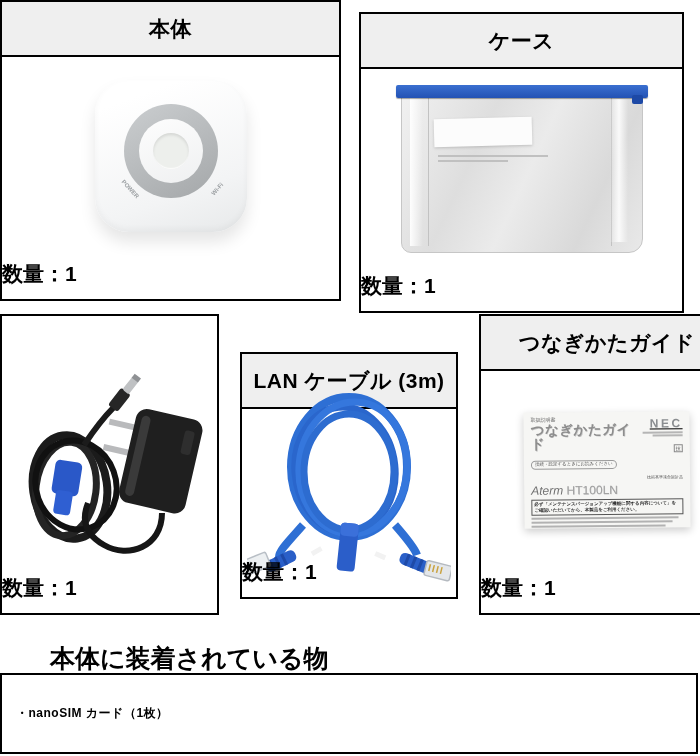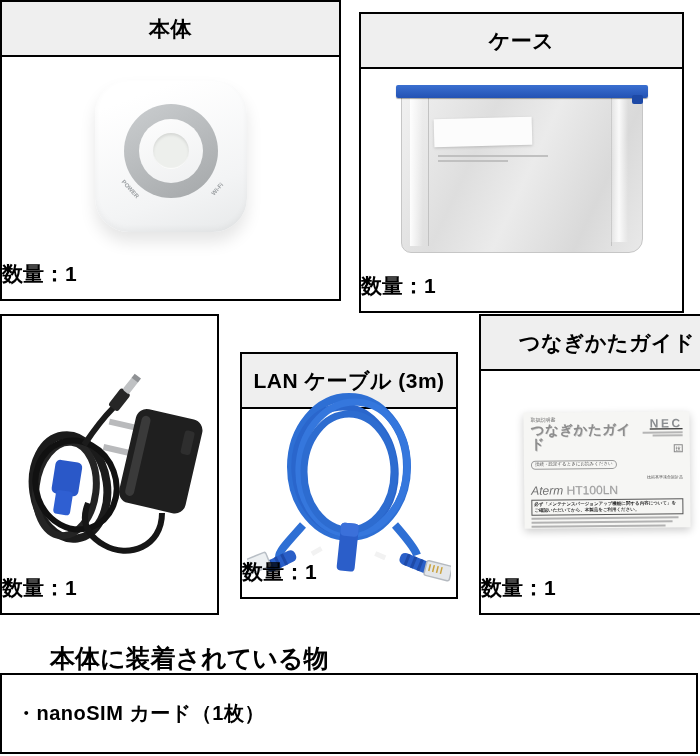--- a/index.html
+++ b/index.html
@@ -83,21 +83,21 @@
   .g-bar{height:2px;background:#b2b2b2;margin-top:2px;}
   .g-notice{border:1px solid #555;margin-top:2px;padding:1px 2px;
     font-size:4.5px;font-weight:bold;color:#333;line-height:1.3;max-height:21px;overflow:hidden;}
   .g-footer{border:1px solid #444;margin-top:3px;font-size:6px;font-weight:bold;
     color:#222;padding:1px 3px;line-height:1.3;}
 
   
   .attached-heading{position:absolute;left:6px;top:642px;font-size:25px;font-weight:bold;margin-left:44px;}
   .attached-box{position:absolute;left:0;top:673px;width:698px;height:81px;
     border:2px solid #000;box-sizing:border-box;display:flex;align-items:center;background:#fff;}
-  .attached-item{font-size:20px;font-weight:bold;margin-left:14px;letter-spacing:0.5px;}
+  .attached-item{font-size:12px;font-weight:bold;margin-left:14px;letter-spacing:0.5px;}
 
   svg{display:block;}
 </style>
 </head>
 <body>
 
 <div class="stage">
 
   <div class="card" id="card-hontai">
     <div class="card-header">本体</div>

